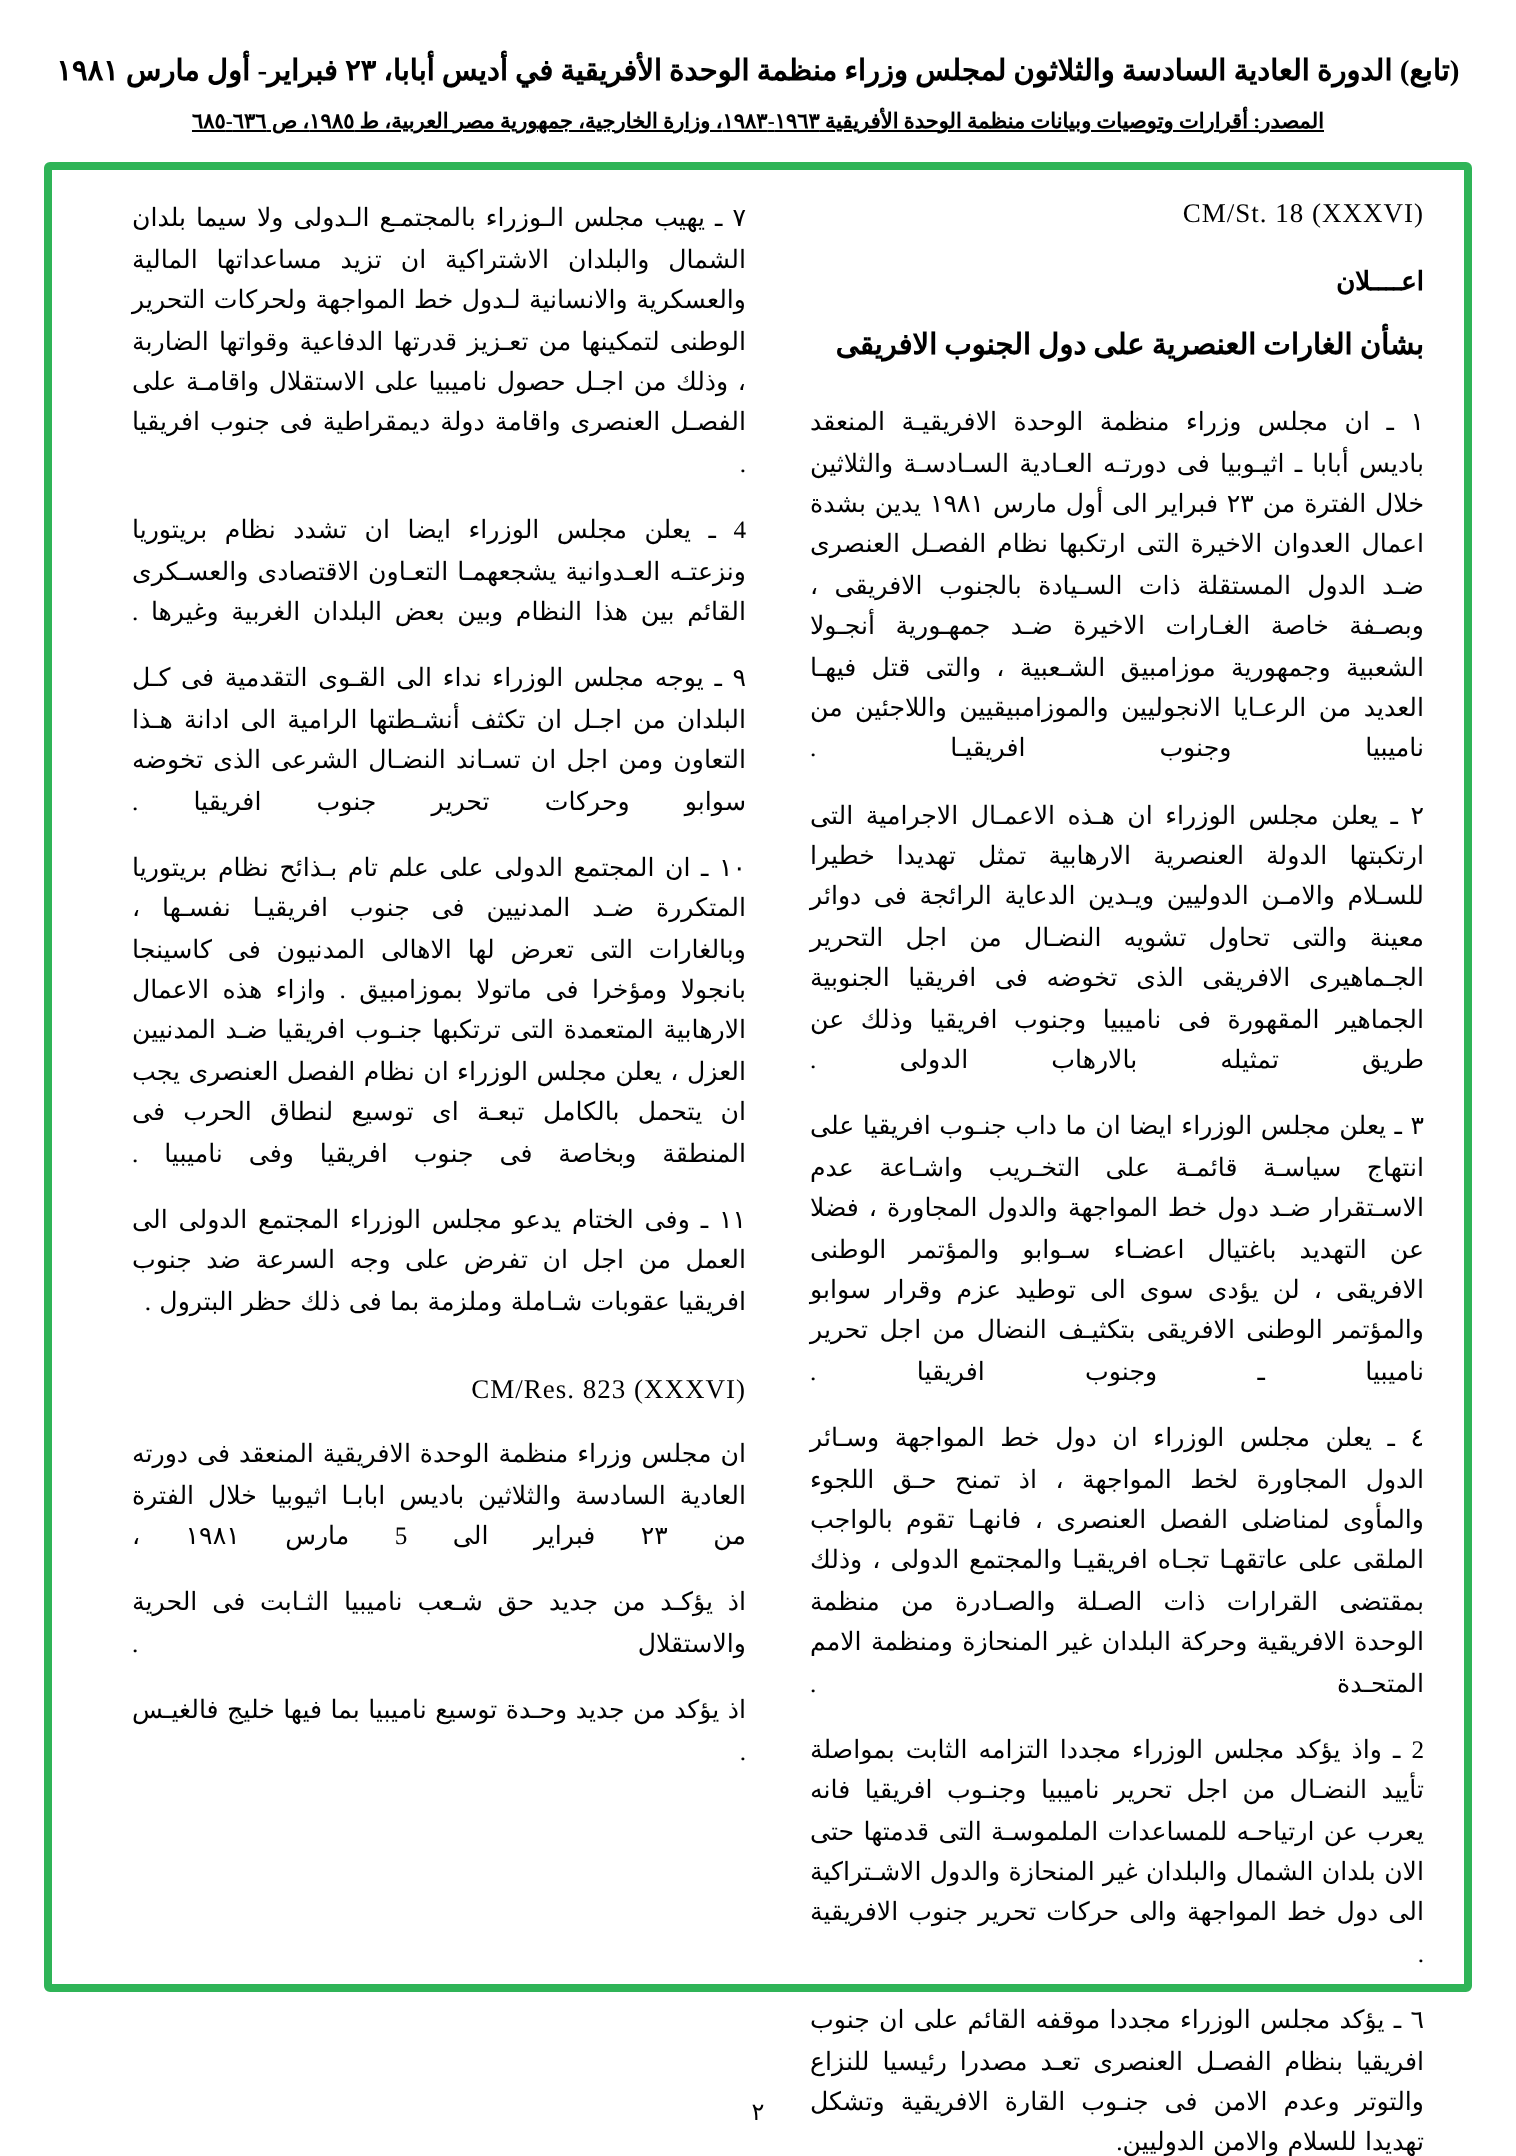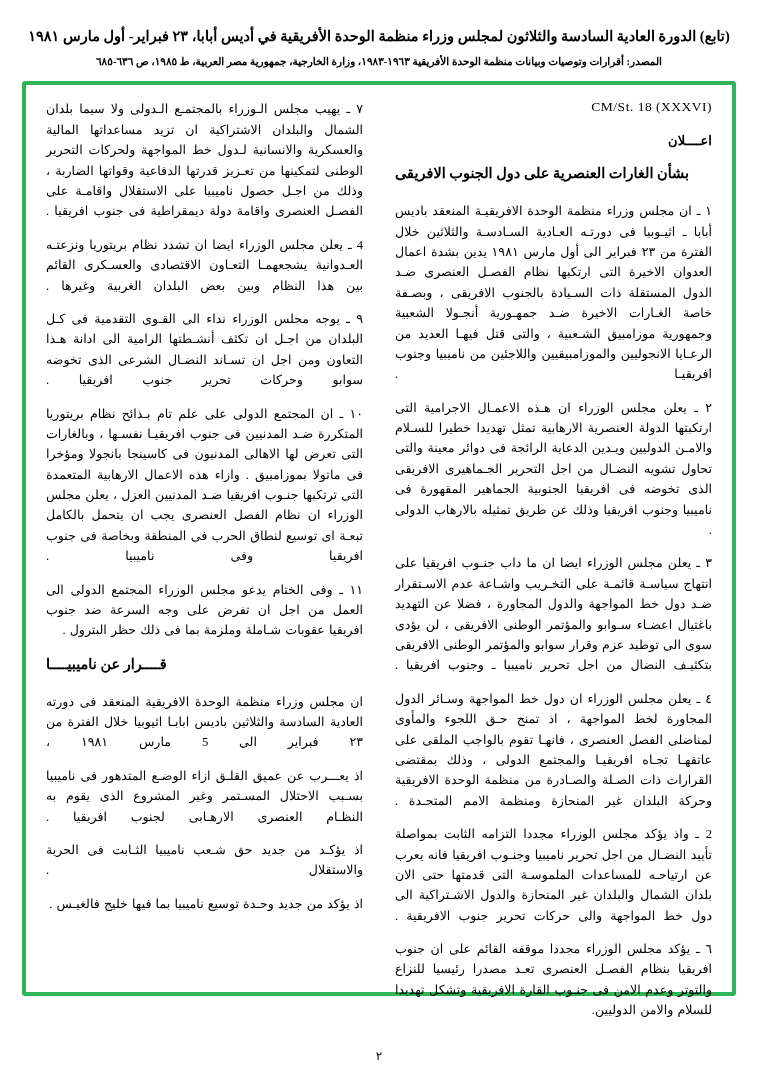--- a/index.html
+++ b/index.html
@@ -31,20 +31,21 @@
     font-weight: bold;
     line-height: 1.5;
     letter-spacing: 0px;
     margin: 0 6px;
   }
   .header-source {
     font-size: 10.5px;
     font-weight: bold;
     margin-top: 7px;
     line-height: 1.4;
+    text-decoration: underline;
   }
   .frame {
     margin-top: 12px;
     border: 4px solid #2fb457;
     border-radius: 3px;
     height: 915px;
     box-sizing: border-box;
     padding: 14px 16px 10px 16px;
     position: relative;
   }
@@ -59,41 +60,42 @@
     box-sizing: border-box;
     direction: rtl;
   }
   .col-right {
     padding-left: 16px;
     padding-right: 4px;
   }
   .col-left {
     padding-right: 16px;
     padding-left: 4px;
+    margin-left: 20px;
   }
   .doc-code {
     font-family: "Liberation Serif", "DejaVu Serif", serif;
     direction: ltr;
     text-align: right;
     font-size: 13.5px;
     letter-spacing: 0.5px;
     margin-bottom: 18px;
   }
   .doc-code-2 {
     margin-top: 26px;
     margin-bottom: 14px;
   }
   .center-label {
     font-weight: bold;
     font-size: 13px;
     letter-spacing: 3px;
     margin-bottom: 14px;
   }
   .center-title {
-    text-align: left;
+    text-align: right;
     font-weight: bold;
     font-size: 14.5px;
     margin-bottom: 16px;
     line-height: 1.5;
   }
   p.para {
     font-size: 12.6px;
     line-height: 1.62;
     text-align: justify;
     text-align-last: justify;
@@ -138,24 +140,23 @@
         <p class="para last-normal">٦ ـ يؤكد مجلس الوزراء مجددا موقفه القائم على ان جنوب افريقيا بنظام الفصـل العنصرى تعـد مصدرا رئيسيا للنزاع والتوتر وعدم الامن فى جنـوب القارة الافريقية وتشكل تهديدا للسلام والامن الدوليين.</p>
       </div>
 
       <div class="col col-left">
         <p class="para">٧ ـ يهيب مجلس الـوزراء بالمجتمـع الـدولى ولا سيما بلدان الشمال والبلدان الاشتراكية ان تزيد مساعداتها المالية والعسكرية والانسانية لـدول خط المواجهة ولحركات التحرير الوطنى لتمكينها من تعـزيز قدرتها الدفاعية وقواتها الضاربة ، وذلك من اجـل حصول ناميبيا على الاستقلال واقامـة على الفصـل العنصرى واقامة دولة ديمقراطية فى جنوب افريقيا .</p>
         <p class="para">4 ـ يعلن مجلس الوزراء ايضا ان تشدد نظام بريتوريا ونزعتـه العـدوانية يشجعهمـا التعـاون الاقتصادى والعسـكرى القائم بين هذا النظام وبين بعض البلدان الغربية وغيرها .</p>
         <p class="para">٩ ـ يوجه مجلس الوزراء نداء الى القـوى التقدمية فى كـل البلدان من اجـل ان تكثف أنشـطتها الرامية الى ادانة هـذا التعاون ومن اجل ان تسـاند النضـال الشرعى الذى تخوضه سوابو وحركات تحرير جنوب افريقيا .</p>
         <p class="para">١٠ ـ ان المجتمع الدولى على علم تام بـذائح نظام بريتوريا المتكررة ضـد المدنيين فى جنوب افريقيـا نفسـها ، وبالغارات التى تعرض لها الاهالى المدنيون فى كاسينجا بانجولا ومؤخرا فى ماتولا بموزامبيق . وازاء هذه الاعمال الارهابية المتعمدة التى ترتكبها جنـوب افريقيا ضـد المدنيين العزل ، يعلن مجلس الوزراء ان نظام الفصل العنصرى يجب ان يتحمل بالكامل تبعـة اى توسيع لنطاق الحرب فى المنطقة وبخاصة فى جنوب افريقيا وفى ناميبيا .</p>
         <p class="para last-normal">١١ ـ وفى الختام يدعو مجلس الوزراء المجتمع الدولى الى العمل من اجل ان تفرض على وجه السرعة ضد جنوب افريقيا عقوبات شـاملة وملزمة بما فى ذلك حظر البترول .</p>
 
-        <div class="center-title">قــــرار عن ناميبيــــا</div>
+        <div class="doc-code doc-code-2">CM/Res. 823  (XXXVI)</div>
 
         <p class="para">ان مجلس وزراء منظمة الوحدة الافريقية المنعقد فى دورته العادية السادسة والثلاثين باديس ابابـا اثيوبيا خلال الفترة من ٢٣ فبراير الى 5 مارس ١٩٨١ ،</p>
-        <p class="para">اذ يعـــرب عن عميق القلـق ازاء الوضـع المتدهور فى ناميبيا بسـبب الاحتلال المسـتمر وغير المشروع الذى يقوم به النظـام العنصرى الارهـابى لجنوب افريقيا .</p>
         <p class="para">اذ يؤكـد من جديد حق شـعب ناميبيا الثـابت فى الحرية والاستقلال .</p>
         <p class="para last-normal">اذ يؤكد من جديد وحـدة توسيع ناميبيا بما فيها خليج فالغيـس .</p>
       </div>
 
     </div>
   </div>
 
   <div class="page-number">٢</div>
 
 </div>

